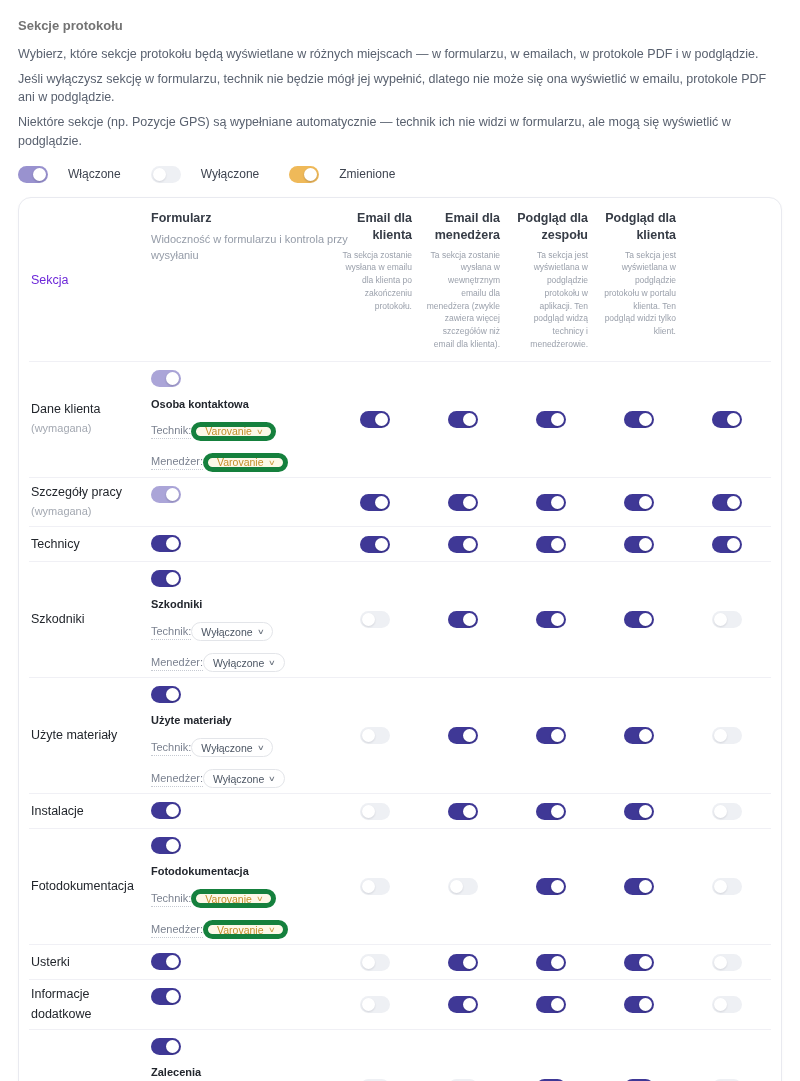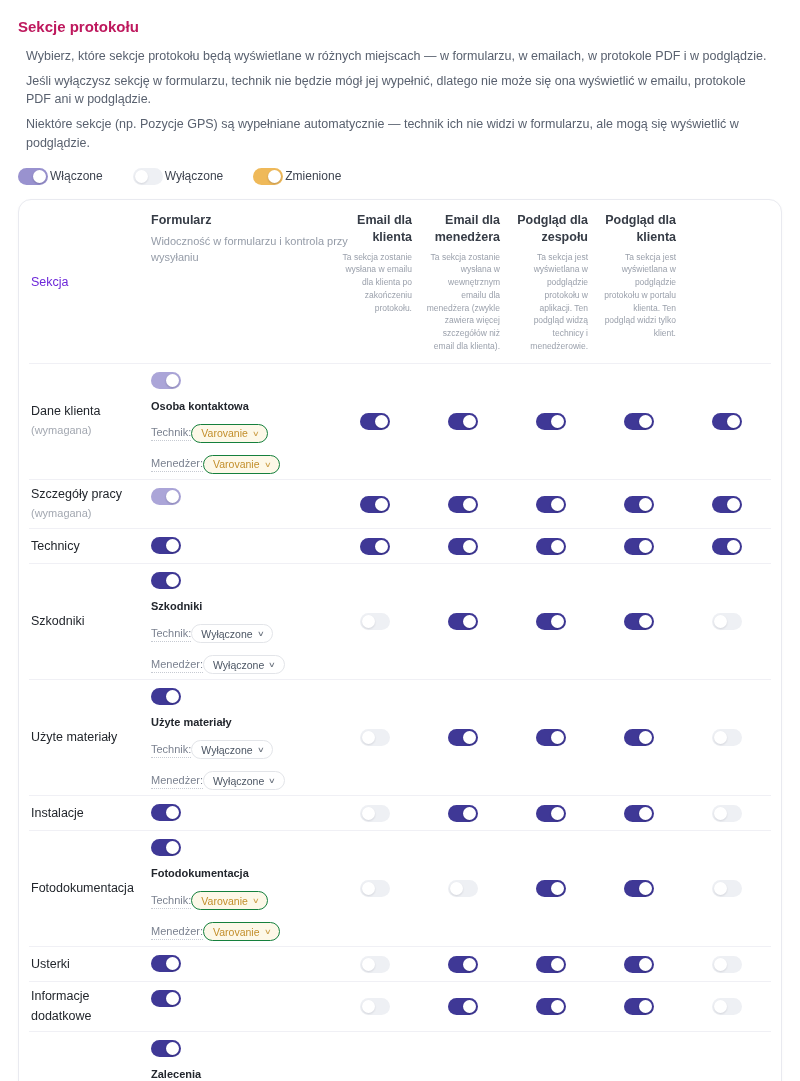--- a/index.html
+++ b/index.html
@@ -5,25 +5,25 @@
   * { box-sizing: border-box; }
   html,body { margin:0; padding:0; }
   body {
     width:800px; height:1081px; overflow:hidden;
     background:#ffffff; color:#1f2329;
     font-family:"Liberation Sans", sans-serif;
     -webkit-font-smoothing:antialiased;
   }
   .page { padding:12px 18px 0 18px; }
 
-  h1.title { font-size:15px; font-weight:700; color:#be185d; margin:6px 0 12px; }
-  .intro p { margin:0 8px 7px; font-size:12.5px; color:#59616f; line-height:1.45; }
+  h1.title { font-size:13px; font-weight:700; color:#737373; margin:6px 0 12px; }
+  .intro p { margin:0 0 7px; font-size:12.5px; color:#59616f; line-height:1.45; }
 
   .legend { display:flex; align-items:center; gap:30px; margin:16px 0 0; }
-  .legend-item { display:flex; align-items:center; gap:2px; font-size:12px; color:#3e4450; }
+  .legend-item { display:flex; align-items:center; gap:20px; font-size:12px; color:#3e4450; }
 
   
   .tg { width:30px; height:17px; border-radius:9px; position:relative; display:inline-block; flex:0 0 auto; }
   .tg::after { content:""; position:absolute; top:2px; width:13px; height:13px; border-radius:50%;
                background:#fff; box-shadow:0 1px 2px rgba(20,20,45,.22); }
   .tg.on        { background:#3f3896; }  .tg.on::after        { right:2px; }
   .tg.on-muted  { background:#aba5d8; }  .tg.on-muted::after  { right:2px; }
   .tg.legend-on { background:#9992cf; }  .tg.legend-on::after { right:2px; }
   .tg.changed   { background:#efb959; }  .tg.changed::after   { right:2px; }
   .tg.off       { background:#eef0f4; }  .tg.off::after       { left:2px;  box-shadow:0 1px 2px rgba(20,20,45,.12); }
@@ -46,21 +46,21 @@
   .c-tag  { font-size:11px; color:#a3a8b1; font-weight:400; }
 
   .c-form { align-self:start; padding-top:3px; }
   .grp { font-size:11px; font-weight:700; color:#22262d; margin-top:7px; }
   .ctl { display:flex; align-items:center; margin-top:12px; }
   .ctl-label { font-size:11px; color:#7b8290; border-bottom:1px dotted #c6cad2; padding-bottom:1px; line-height:1.3; }
 
   .pill { display:inline-flex; align-items:center; gap:5px; height:19px; border-radius:999px;
           padding:0 9px; font-size:10.5px; font-weight:500; cursor:pointer; white-space:nowrap; }
   .pill .chev { font-size:7.5px; transform:scaleX(1.4); opacity:.8; }
-  .pill.warning  { background:#fdf8e8; border:1px solid #15803d; color:#c28e2b; }
+  .pill.warning  { background:#fdf8e8; border:5px solid #15803d; color:#c28e2b; }
   .pill.off      { background:#ffffff; border:1px solid #e3e5e9; color:#4b5563; }
 
   .c-state { display:flex; justify-content:center; align-items:center; }
 </style>
 </head>
 <body>
 
 <div class="page">
 
   <h1 class="title">Sekcje protokołu</h1>

